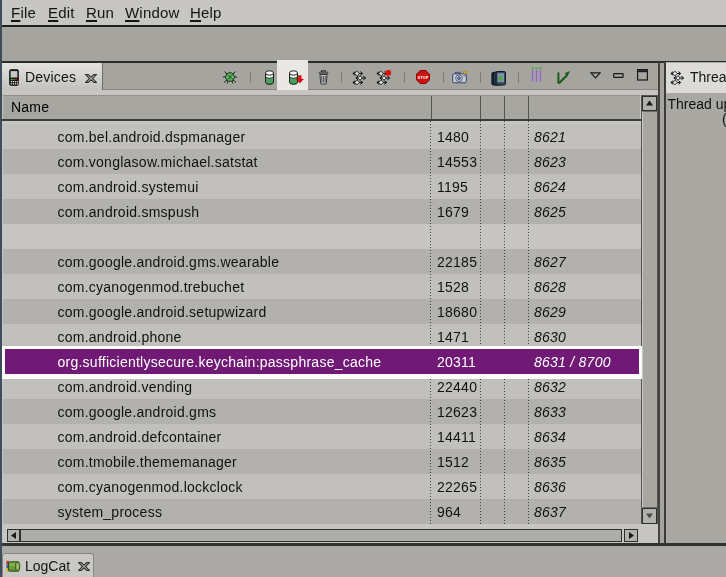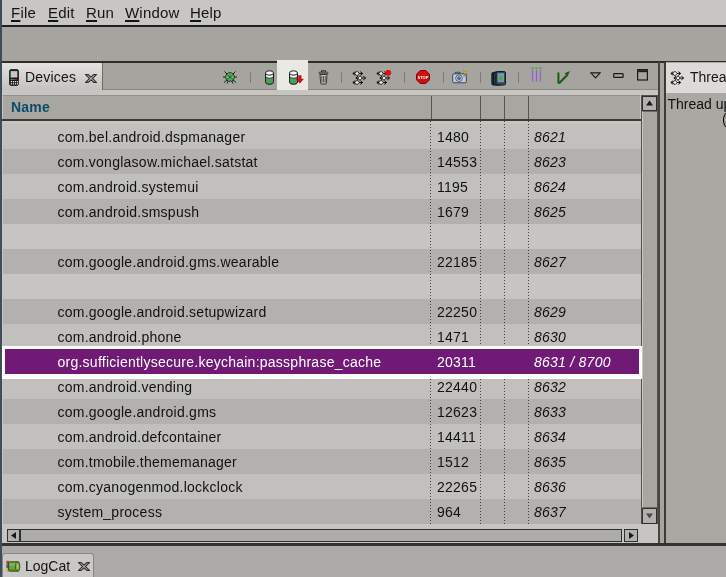--- a/index.html
+++ b/index.html
@@ -17,21 +17,21 @@
 
 #devpanel { position:absolute; left:2px; top:63px; width:656px; height:481px; }
 #devtabbar { position:absolute; left:0; top:0; width:656px; height:43px; background:#a6a49f; }
 #devtab { position:absolute; left:0; top:0; width:101px; height:27px;
   background:linear-gradient(#e3e2df,#c3c2bf); border-right:1px solid #6e6c69; }
 #devtab .lbl { position:absolute; left:23px; top:6px; font-size:14px; letter-spacing:0.2px; color:#141414; }
 
 #devcontent { position:absolute; left:0; top:27px; width:656px; height:454px; background:#c6c5c2; }
 #thead { position:absolute; left:1px; top:5px; width:637px; height:24px; background:#a8a6a1;
   border-top:1px solid #929089; }
-#thead .nm { position:absolute; left:8px; top:3px; font-size:14px; letter-spacing:0.2px; color:#0c4a6e;font-weight:bold; }
+#thead .nm { position:absolute; left:8px; top:3px; font-size:14px; letter-spacing:0.2px; color:#000000; }
 #theadline { position:absolute; left:0px; top:29px; width:639px; height:2px; background:#3b3b39; }
 .hgroove { position:absolute; top:0px; width:1px; height:24px; background:#55554f; }
 
 #tbody { position:absolute; left:1px; top:31px; width:638px; height:349px; }
 .row { position:absolute; left:0px; width:638px; height:25px; font-size:14px; letter-spacing:0.25px; color:#111; }
 .rl { background:#c1c0bd; }
 .rd { background:#b2b1ad; }
 .row span { position:absolute; top:5px; white-space:nowrap; }
 .nm { left:54.5px; }
 .v1 { left:434px; }
@@ -291,23 +291,28 @@
 <div class="row rd" style="top:78px;">
           <span class="nm">com.android.smspush</span>
           <span class="v1">1679</span>
           <span class="v2">8625</span>
         </div>
 <div class="row rd" style="top:128px;">
           <span class="nm">com.google.android.gms.wearable</span>
           <span class="v1">22185</span>
           <span class="v2">8627</span>
         </div>
+<div class="row rl" style="top:153px;">
+          <span class="nm">com.cyanogenmod.trebuchet</span>
+          <span class="v1">1528</span>
+          <span class="v2">8628</span>
+        </div>
 <div class="row rd" style="top:178px;">
           <span class="nm">com.google.android.setupwizard</span>
-          <span class="v1">22250</span>
+          <span class="v1">18680</span>
           <span class="v2">8629</span>
         </div>
 <div class="row rl" style="top:203px;">
           <span class="nm">com.android.phone</span>
           <span class="v1">1471</span>
           <span class="v2">8630</span>
         </div>
 <div class="selwrap" style="top:225px;"></div>
         <div class="row sel" style="top:228px;">
           <span class="nm">org.sufficientlysecure.keychain:passphrase_cache</span>

